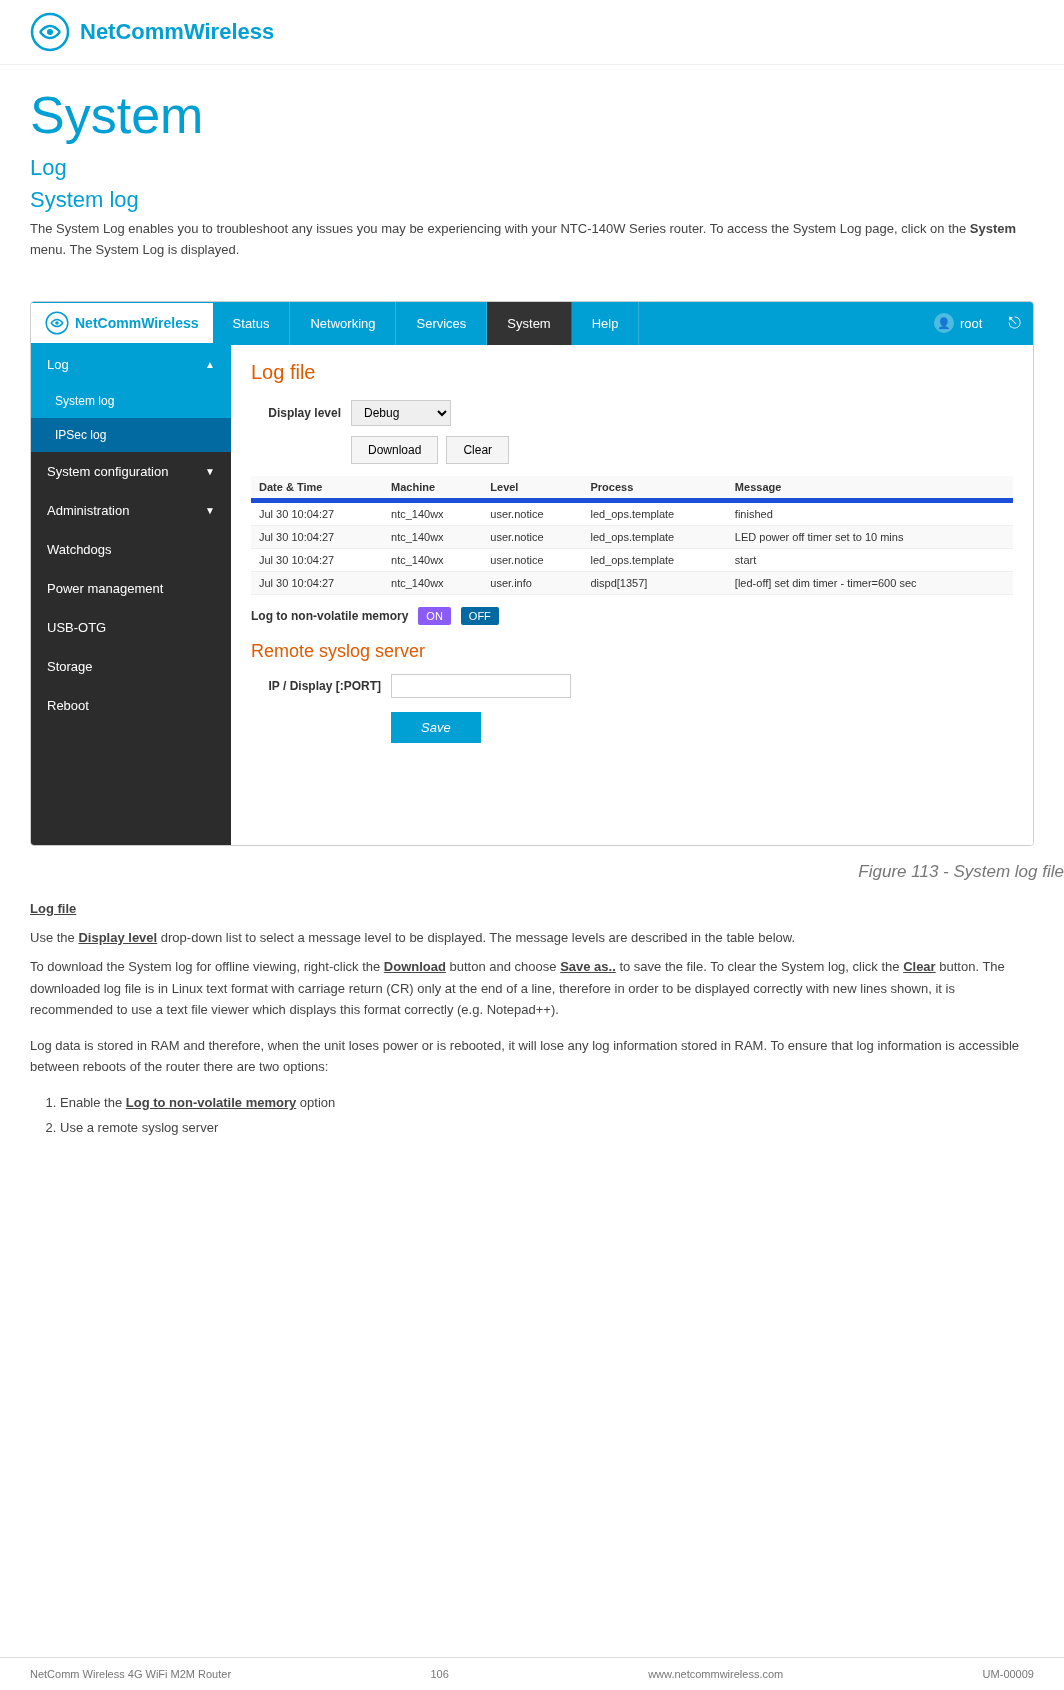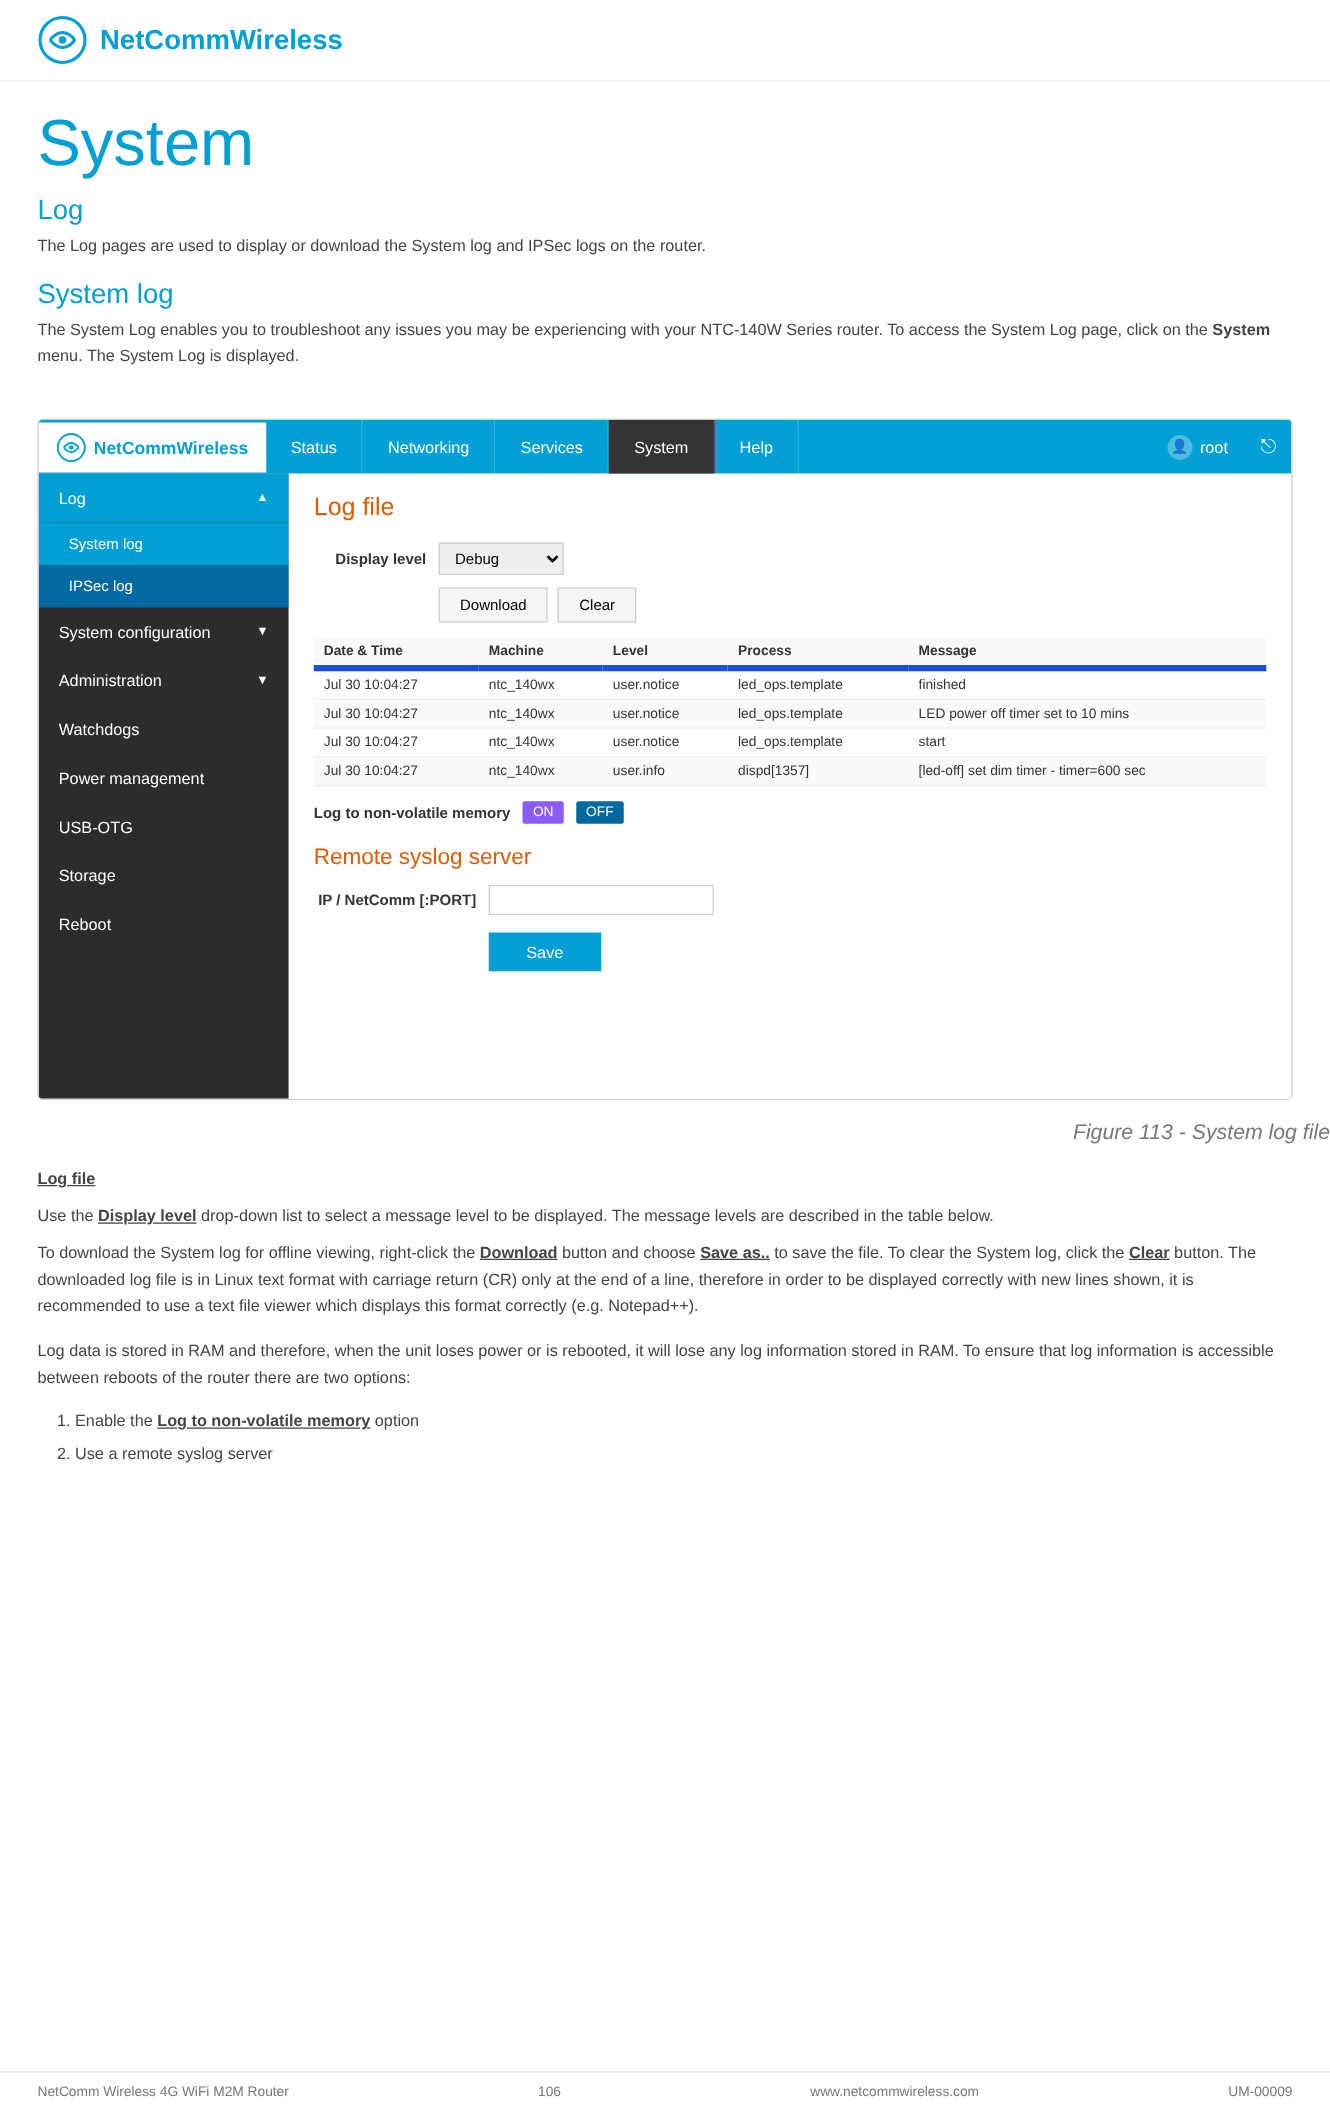--- a/index.html
+++ b/index.html
@@ -293,20 +293,21 @@
       width: 180px;
     }
     .save-btn {
       background: #009fd4;
       color: #fff;
       border: none;
       padding: 8px 30px;
       font-size: 13px;
       cursor: pointer;
       margin-left: 140px;
+      font-style: italic;
     }
 
     
     .figure-caption {
       text-align: right;
       font-size: 17px;
       color: #777;
       font-style: italic;
       margin-top: 6px;
       margin-bottom: 16px;
@@ -370,21 +371,20 @@
     <span class="logo-text">
       <span>NetComm</span><span style="color:#009fd4">Wireless</span>
     </span>
   </div>
 </div>
 
 <div class="page-title-section">
   <div class="page-title">System</div>
 
   <div class="section-heading">Log</div>
-  <p class="section-text">The Log pages are used to display or download the System log and IPSec logs on the router.</p>
 
   <div class="section-heading">System log</div>
   <p class="section-text">The System Log enables you to troubleshoot any issues you may be experiencing with your NTC-140W Series router. To access the System Log page, click on the <strong>System</strong> menu. The System Log is displayed.</p>
 </div>
 
 <div class="ui-container">
 
   <div class="nav-bar">
     <div class="nav-logo">
       <svg width="24" height="24" viewBox="0 0 40 40">
@@ -510,21 +510,21 @@
       
       <div class="toggle-row">
         <span class="toggle-label">Log to non-volatile memory</span>
         <span class="toggle-on">ON</span>
         <span class="toggle-off">OFF</span>
       </div>
 
       
       <div class="remote-title">Remote syslog server</div>
       <div class="remote-form-row">
-        <span class="remote-label">IP / NetComm [:PORT]</span>
+        <span class="remote-label">IP / Display [:PORT]</span>
         <input class="remote-input" type="text" value="" style="">
       </div>
       <button class="save-btn">Save</button>
     </div>
   </div>
 </div>
 
 <p class="figure-caption">Figure 113 - System log file</p>
 
 <div class="body-section">

